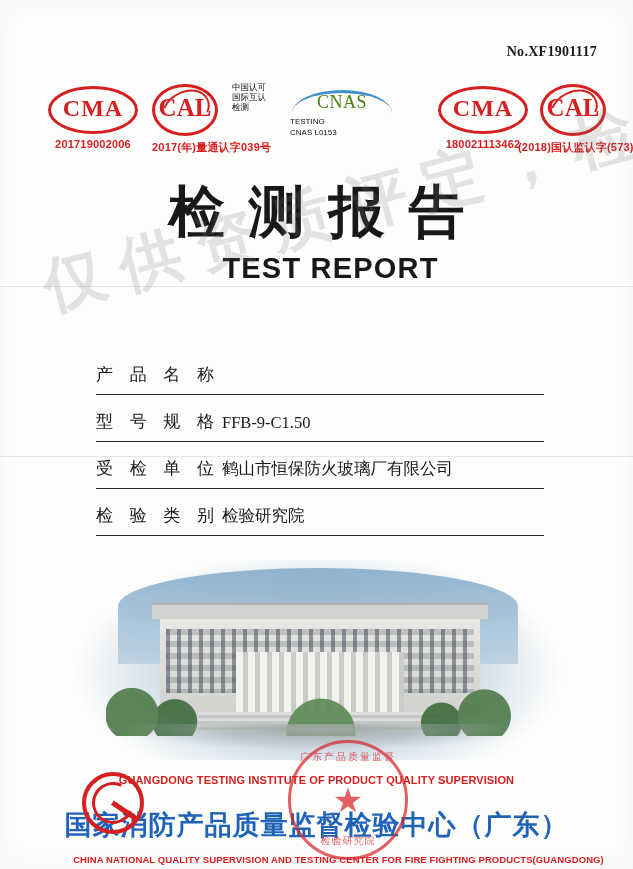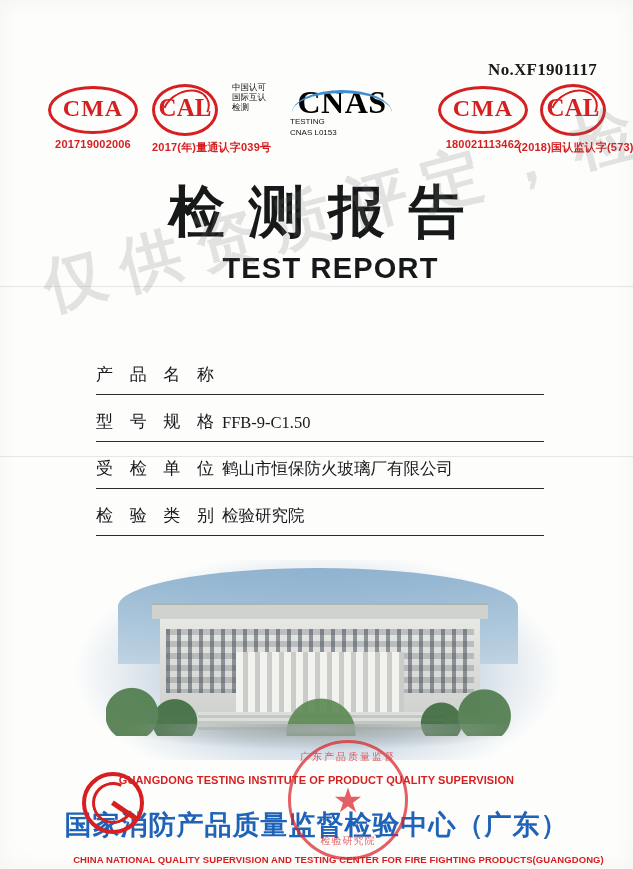--- a/index.html
+++ b/index.html
@@ -26,24 +26,24 @@
     content: "";
     position: absolute;
     inset: 0;
     box-shadow: inset 0 0 24px rgba(0,0,0,0.04);
     pointer-events: none;
   }
 
   
   .report-no {
     position: absolute;
-    top: 60px;
+    top: 44px;
     right: 36px;
     font-family: "Liberation Serif", serif;
-    font-size: 17px;
+    font-size: 14px;
     font-weight: bold;
     color: #1a1a1a;
     letter-spacing: 0.3px;
   }
 
   
   .marks {
     position: absolute;
     top: 82px;
     left: 0;
@@ -143,23 +143,23 @@
     height: 2px;
     background: #1b4f8a;
   }
 
   .cnas-block {
     width: 104px;
     position: relative;
   }
   .cnas-logo {
     font-family: "Liberation Serif", serif;
-    font-size: 32px;
-    font-weight: bold;
-    color: #000000;
+    font-size: 18px;
+    font-weight: normal;
+    color: #4d7c0f;
     letter-spacing: 0.5px;
     line-height: 28px;
   }
   .cnas-swoosh {
     position: absolute;
     left: 2px;
     top: 2px;
     width: 100px;
     height: 20px;
     border-top: 3px solid #3f8fd0;

